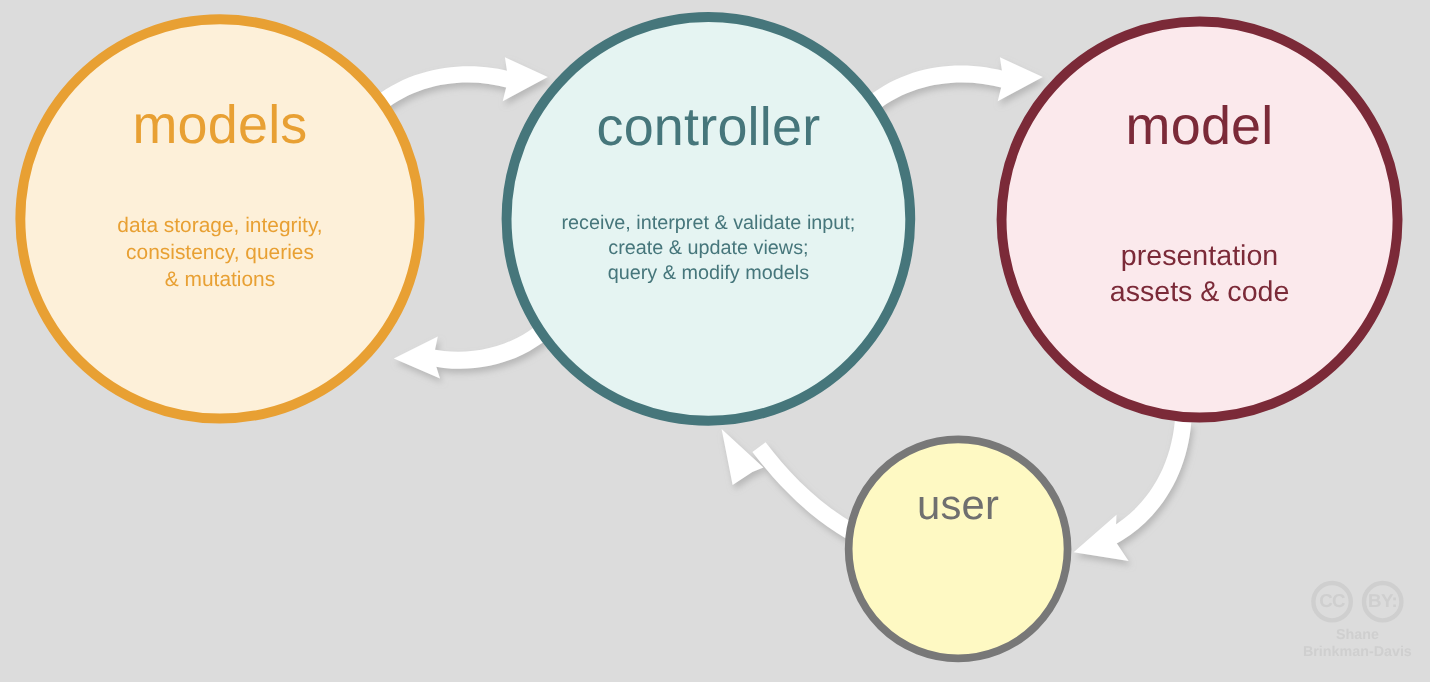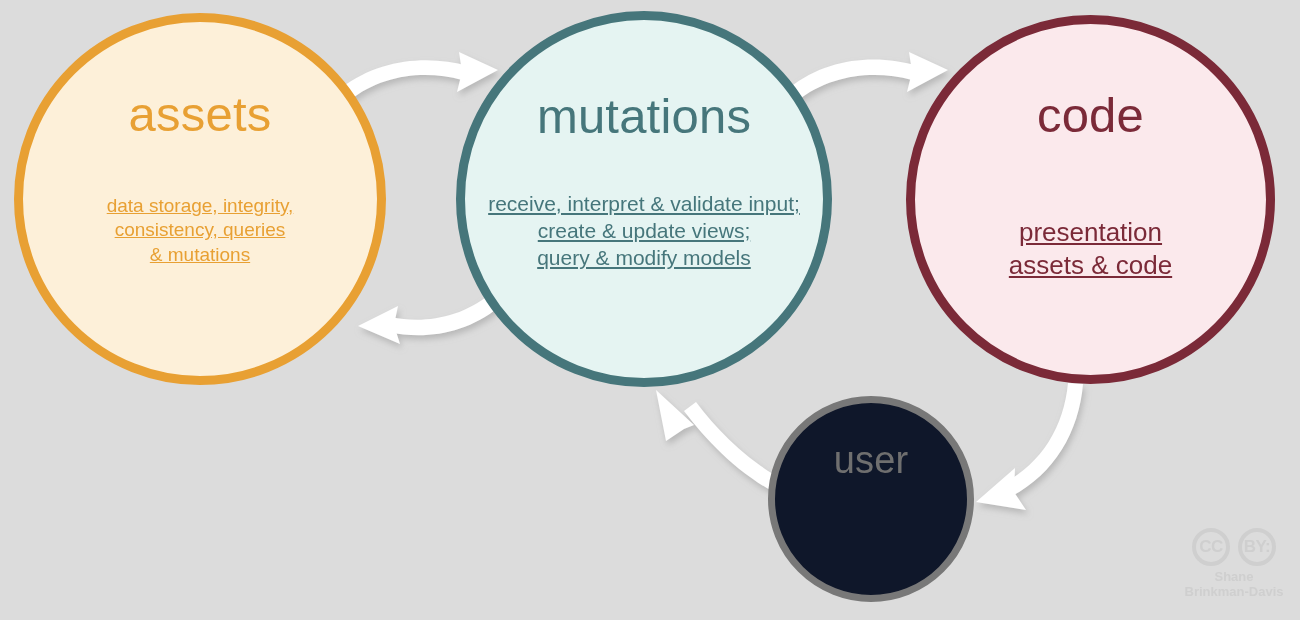--- a/index.html
+++ b/index.html
@@ -31,21 +31,20 @@
     align-items: center;
     text-align: center;
   }
   .node-title {
     font-weight: 400;
     letter-spacing: 0.2px;
     line-height: 1;
   }
   .node-desc {
     line-height: 1.28;
-    text-decoration: underline;
   }
 
   
   #node-model {
     left: 14px; top: 13px;
     width: 372px; height: 372px;
     background: #fdf0d9;
     border: 9px solid #e8a033;
   }
   #node-model .node-title {
@@ -66,21 +65,21 @@
     background: #e5f4f2;
     border: 9px solid #46767b;
     z-index: 3;
   }
   #node-controller .node-title {
     font-size: 49px;
     color: #46767b;
     margin-top: 72px;
   }
   #node-controller .node-desc {
-    font-size: 21px;
+    font-size: 18px;
     color: #46767b;
     margin-top: 50px;
   }
 
   
   #node-view {
     left: 906px; top: 15px;
     width: 369px; height: 369px;
     background: #fbe9ec;
     border: 9px solid #7b2a38;
@@ -93,21 +92,21 @@
   #node-view .node-desc {
     font-size: 26px;
     color: #7b2a38;
     margin-top: 76px;
   }
 
   
   #node-user {
     left: 768px; top: 396px;
     width: 206px; height: 206px;
-    background: #0f172a;
+    background: #fef9c3;
     border: 7px solid #787878;
     z-index: 4;
   }
   #node-user .node-title {
     font-size: 38px;
     color: #6f6f6f;
     margin-top: 38px;
   }
   #node-user .node-desc {
     font-size: 18px;
@@ -203,31 +202,31 @@
                  C 737,473 707,441 684,411
                  L 696,402
                  C 718,431 747,461 787,482 Z"></path>
         <path d="M 694,425 L 656,390 L 666,441 L 684,429 Z"></path>
       </g>
 
     </g>
   </svg>
 
   <div class="node" id="node-model">
-    <div class="node-title">assets</div>
+    <div class="node-title">models</div>
     <div class="node-desc" id="desc-model">data storage, integrity,<br>consistency, queries<br>&amp; mutations</div>
   </div>
 
   <div class="node" id="node-controller">
-    <div class="node-title">mutations</div>
+    <div class="node-title">controller</div>
     <div class="node-desc" id="desc-controller">receive, interpret &amp; validate input;<br>create &amp; update views;<br>query &amp; modify models</div>
   </div>
 
   <div class="node" id="node-view">
-    <div class="node-title">code</div>
+    <div class="node-title">model</div>
     <div class="node-desc" id="desc-view">presentation<br>assets &amp; code</div>
   </div>
 
   <div class="node" id="node-user">
     <div class="node-title">user</div>
   </div>
 
   <div id="attribution">
     <div id="cc-badges">
       <div class="cc-circle">CC</div>

